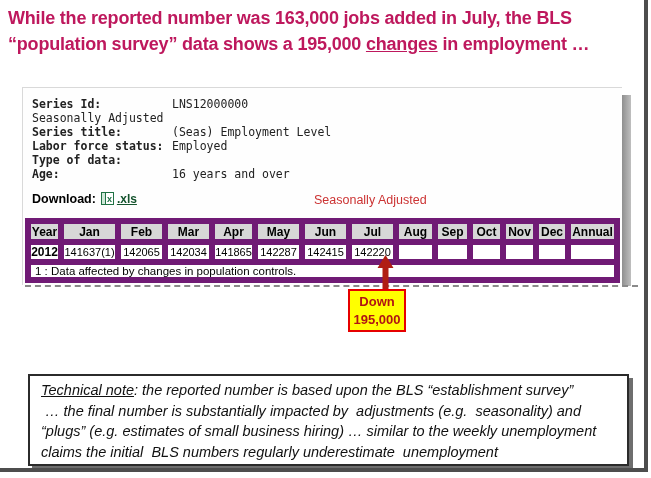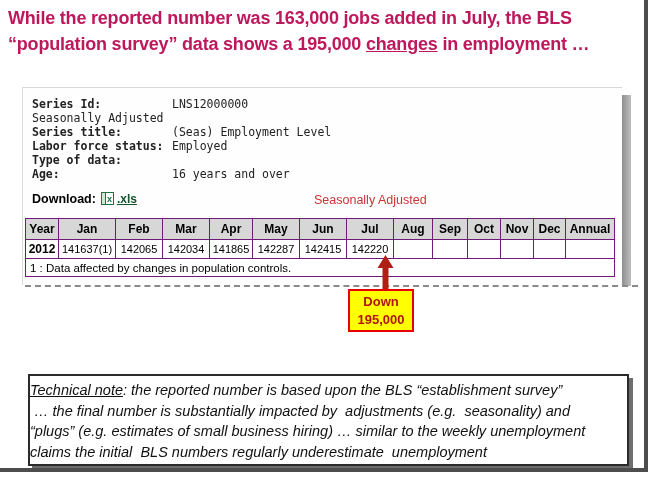--- a/index.html
+++ b/index.html
@@ -68,21 +68,21 @@
     color: #cc3333; font-size: 12.5px; font-weight: normal;
   }
 
   
   table.bls-table {
     position: absolute; left: 2px; top: 130px; width: 589px;
     border-collapse: collapse; table-layout: fixed;
     font-size: 11.5px; color: #000;
   }
   table.bls-table th, table.bls-table td {
-    border: 1px solid #701a75;
+    border: 6px solid #701a75;
     text-align: center; vertical-align: middle;
     overflow: hidden; white-space: nowrap;
   }
   table.bls-table th {
     background: #d7d7d7; font-weight: bold; height: 21px; font-size: 12px;
   }
   table.bls-table td { background: #ffffff; height: 19px; font-size: 11px; }
   table.bls-table td.year { font-weight: bold; font-size: 12px; }
   table.bls-table td.footnote {
     text-align: left; padding-left: 4px; height: 18px; font-size: 11.5px;
@@ -92,33 +92,33 @@
   .dashed-line {
     position: absolute; left: 25px; top: 285px; width: 613px; height: 0;
     border-top: 2px dashed #8a8a8a;
   }
 
   
   .arrow-svg { position: absolute; left: 374px; top: 253px; }
 
   
   .callout {
-    position: absolute; left: 348px; top: 289px; width: 66px; height: 43px;
+    position: absolute; left: 348px; top: 289px; width: 58px; height: 43px;
     background: #ffff00; border: 2px solid #e60000;
     display: flex; flex-direction: column; align-items: center; justify-content: center;
     font-weight: bold; font-size: 13px; line-height: 18px; color: #b01414;
     text-align: center;
   }
 
   
   .tech-note {
     position: absolute; left: 28px; top: 374px; width: 601px; height: 92px;
     background: #ffffff; border: 2px solid #2b2b2b;
     box-shadow: 4px 4px 0 0 #6e6e6e;
-    padding: 4px 0;
+    padding: 4px 11px;
     font-style: italic; font-size: 14.5px; line-height: 20.5px; color: #111;
   }
   .tech-note .note-line { display: block; white-space: pre-wrap; }
   .tech-note .u { text-decoration: underline; }
 </style>
 </head>
 <body>
 
 <div id="canvas">
 

